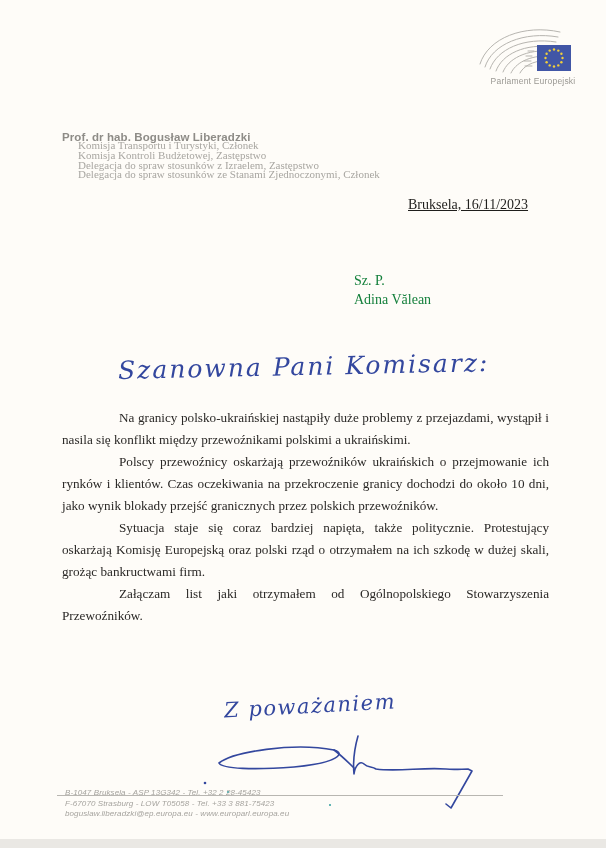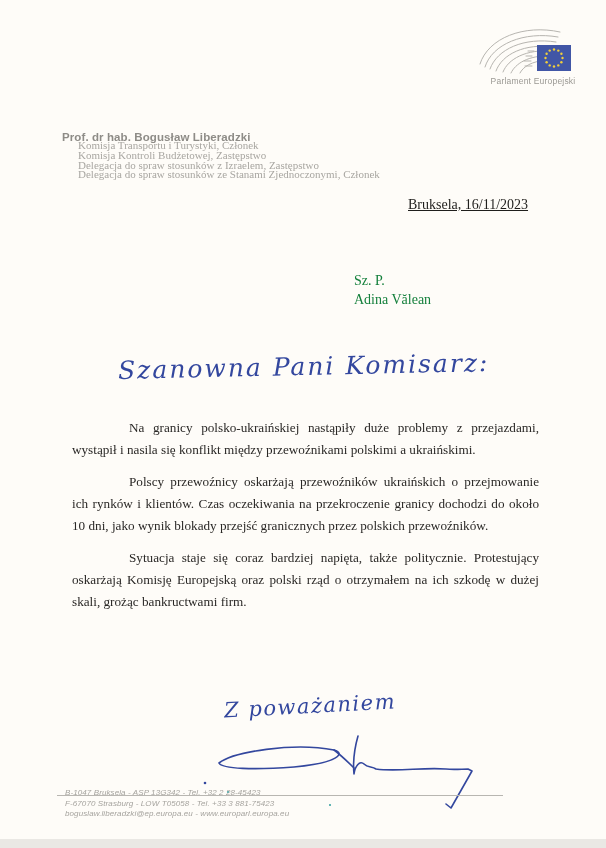--- a/index.html
+++ b/index.html
@@ -49,21 +49,21 @@
     font-size:21px;letter-spacing:1.5px;
     transform:rotate(-3deg);
   }
   .signature{position:absolute;left:188px;top:722px;}
   
   .body-text{
     position:absolute;left:62px;top:407px;width:487px;
     font-size:13.2px;line-height:22px;
     text-align:justify;
   }
-  .body-text p{margin:10px;text-indent:57px;}
+  .body-text p{margin:0;text-indent:57px;}
   
   .footer-rule{position:absolute;left:57px;top:795px;width:446px;height:1px;background:#b8b6b1;}
   .footer{
     position:absolute;left:65px;top:788px;
     font-family:"Liberation Sans", sans-serif;
     font-size:8px;line-height:10.5px;color:#a5a39e;letter-spacing:.1px;font-style:italic;
   }
   .scan-edge{position:absolute;left:0;top:839px;width:606px;height:9px;background:#eae8e4;}
 </style>
 </head>
@@ -118,20 +118,21 @@
     <div>Sz. P.</div>
     <div>Adina Vălean</div>
   </div>
 
   <div class="hand salutation">Szanowna Pani Komisarz:</div>
 
   <div class="body-text">
     <p>Na granicy polsko-ukraińskiej nastąpiły duże problemy z przejazdami, wystąpił i nasila się konflikt między przewoźnikami polskimi a ukraińskimi.</p>
     <p>Polscy przewoźnicy oskarżają przewoźników ukraińskich o przejmowanie ich rynków i klientów. Czas oczekiwania na przekroczenie granicy dochodzi do około 10 dni, jako wynik blokady przejść granicznych przez polskich przewoźników.</p>
     <p>Sytuacja staje się coraz bardziej napięta, także politycznie. Protestujący oskarżają Komisję Europejską oraz polski rząd o otrzymałem na ich szkodę w dużej skali, grożąc bankructwami firm.</p>
+    <p>Załączam list jaki otrzymałem od Ogólnopolskiego Stowarzyszenia Przewoźników.</p>
   </div>
 
   <div class="hand closing">Z poważaniem</div>
   <svg class="signature" width="300" height="95" viewBox="0 0 300 95">
     <g fill="none" stroke="#33479e" stroke-width="1.6" stroke-linecap="round" stroke-linejoin="round">
       <path d="M 31 41 C 45 30, 105 20, 146 28 C 158 31, 150 41, 106 45 C 66 48, 34 47, 31 41"></path>
       <path d="M 146 28 C 154 34, 160 40, 166 46"></path>
       <path d="M 170 14 C 166 28, 165 42, 166 52 C 167 44, 172 38, 176 42 C 180 46, 184 44, 188 47 C 210 50, 235 45, 258 47 C 266 48, 274 47, 280 47 L 284 49 L 263 86 L 258 82"></path>
     </g>
     <circle cx="17" cy="61" r="1.3" fill="#33479e"></circle>

